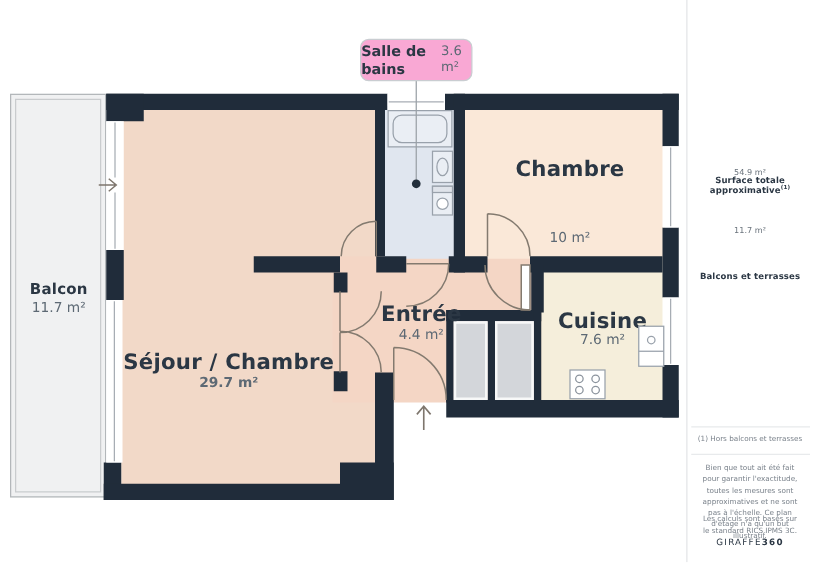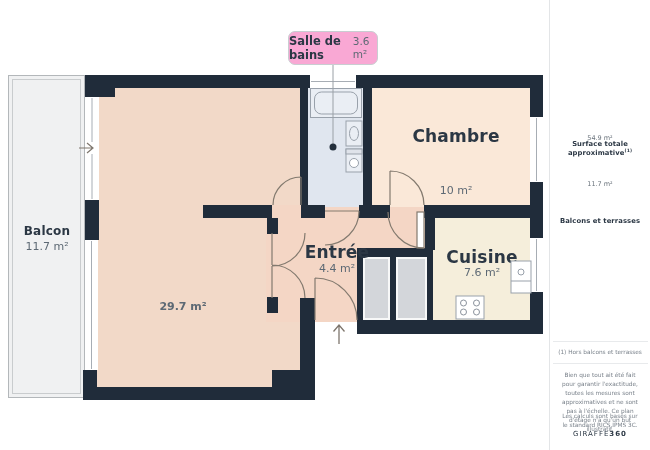--- a/index.html
+++ b/index.html
@@ -136,20 +136,21 @@
     <g>
       <line x1="333" y1="64" x2="333" y2="146" stroke="#9aa0a6" stroke-width="1"></line>
       <circle cx="333" cy="147" r="3.5" fill="#232f3c"></circle>
       <path d="M79,148 h13 M87,143 l6,5 -6,5" stroke="#7e766d" stroke-width="1.2" fill="none"></path>
       <path d="M339,344 v-18 M333.5,331.5 l5.5,-6.5 5.5,6.5" stroke="#7e766d" stroke-width="1.3" fill="none"></path>
     </g>
   </svg>
 
   <div class="room-name" style="left:47px;top:231px;font-size:12px;">Balcon</div>
   <div class="room-area" style="left:47px;top:246px;">11.7 m²</div>
+  <div class="room-name" style="left:183px;top:290px;">Séjour / Chambre</div>
   <div class="room-area" style="left:183px;top:306px;font-weight:bold;">29.7 m²</div>
   <div class="room-name" style="left:456px;top:136px;">Chambre</div>
   <div class="room-area" style="left:456px;top:150px;margin-top:40px;">10 m²</div>
   <div class="room-name" style="left:337px;top:252px;">Entrée</div>
   <div class="room-area" style="left:337px;top:268px;">4.4 m²</div>
   <div class="room-name" style="left:482px;top:257px;">Cuisine</div>
   <div class="room-area" style="left:482px;top:272px;">7.6 m²</div>
 
   <div id="callout">
     <div class="t">Salle de bains</div>

